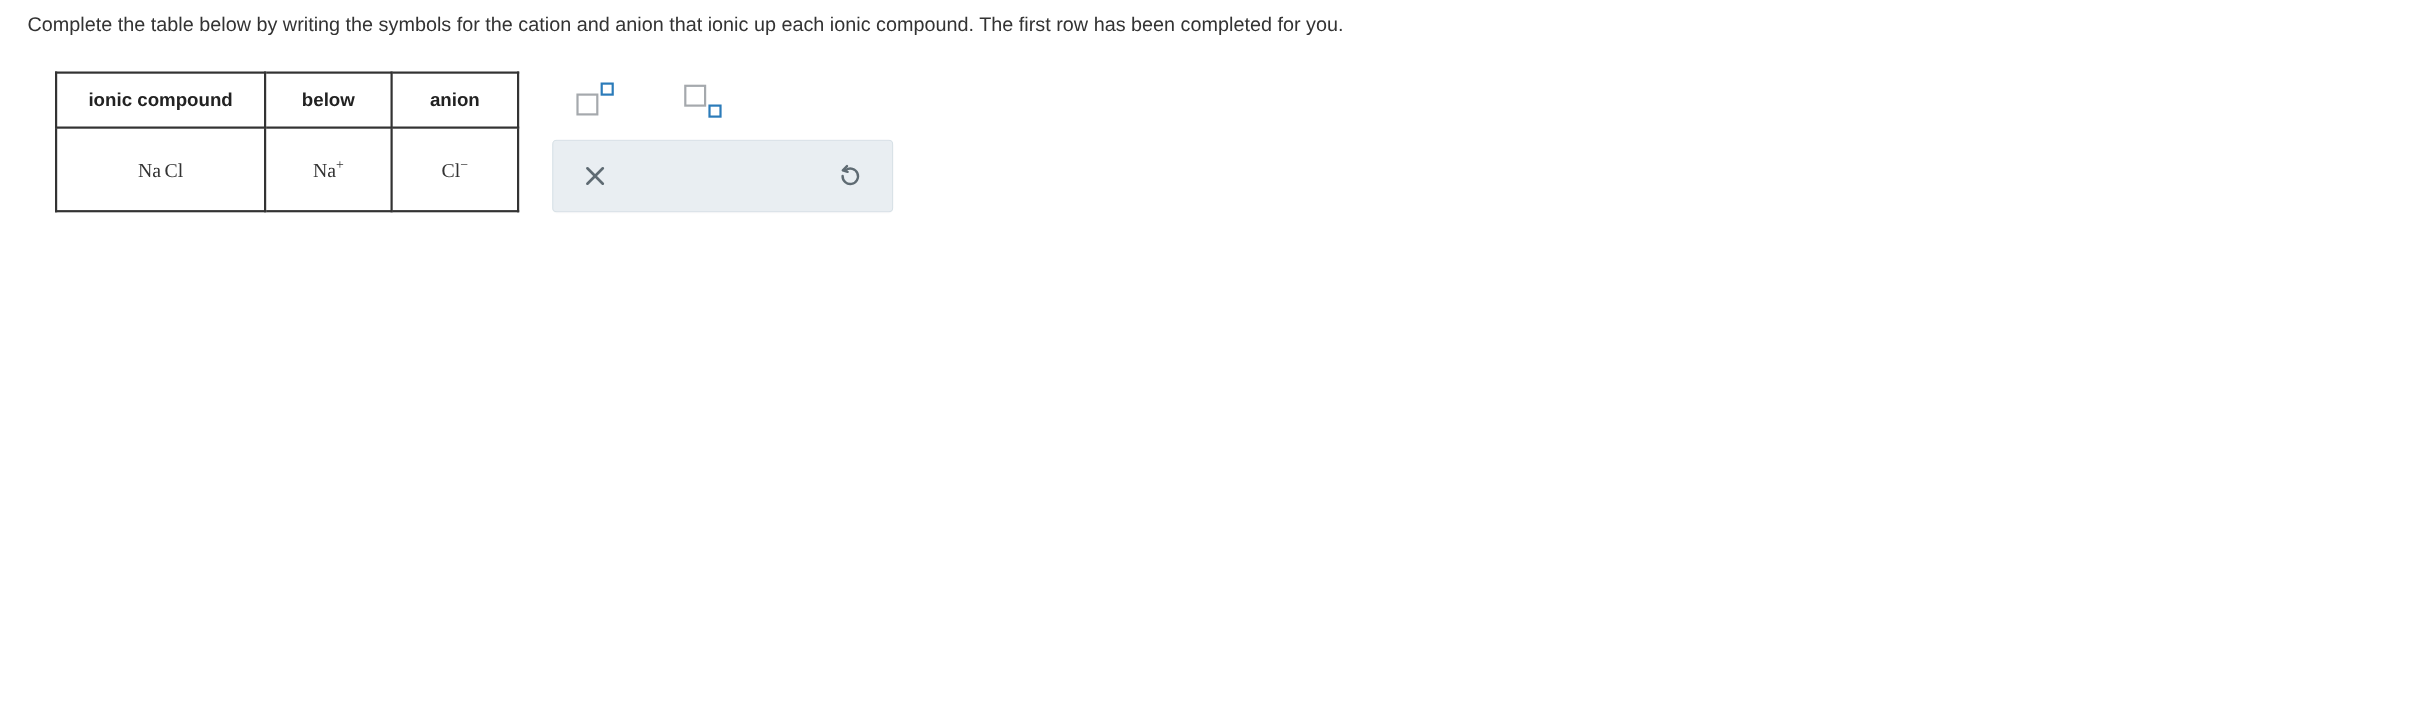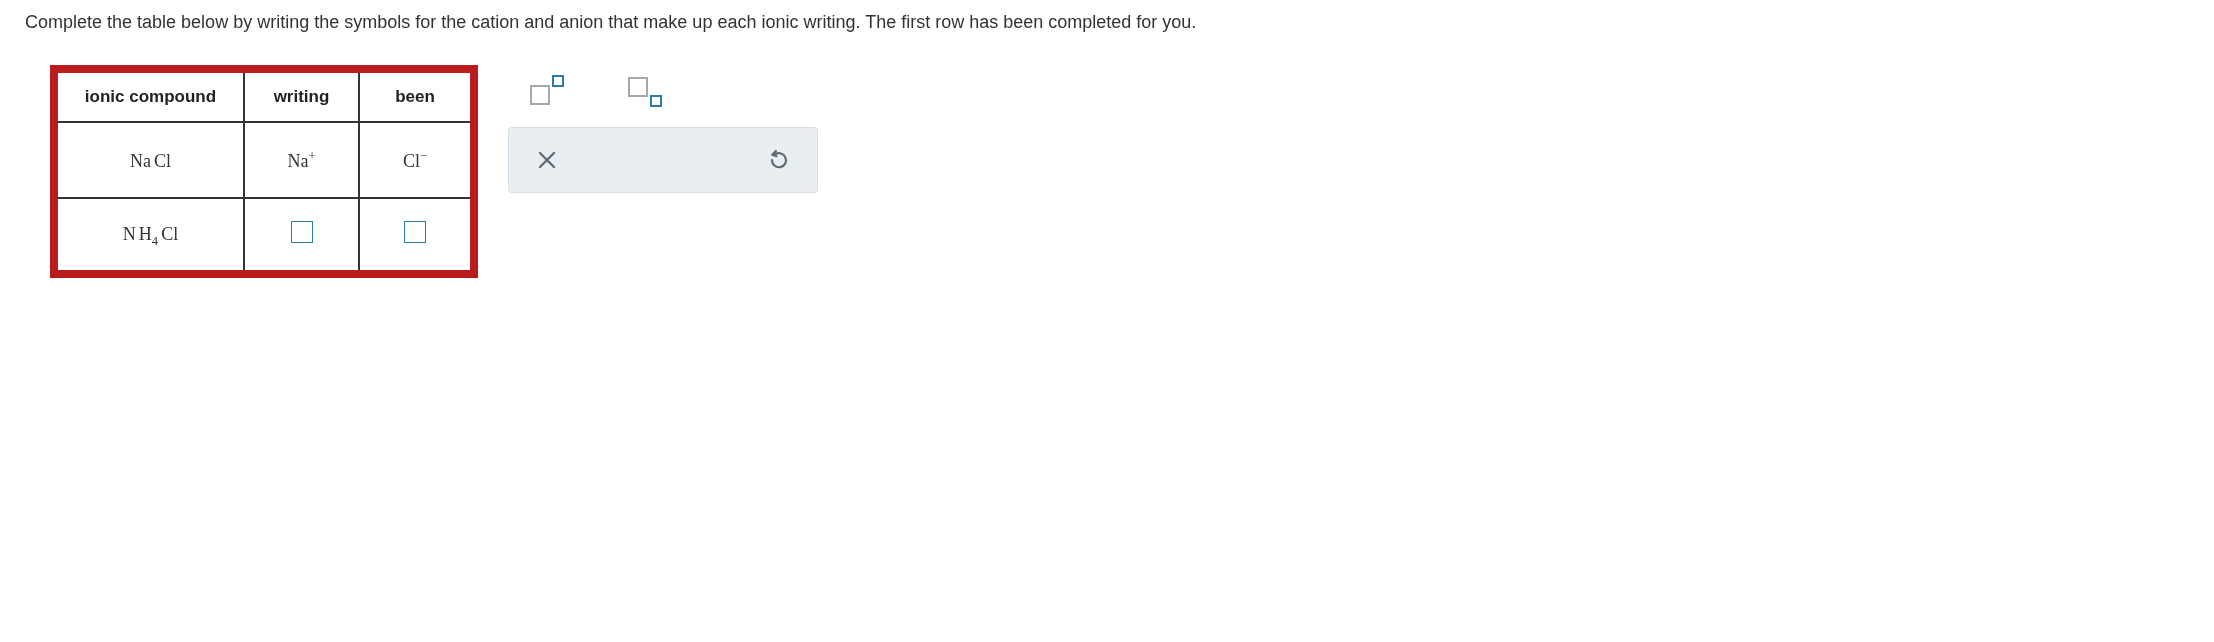--- a/index.html
+++ b/index.html
@@ -17,21 +17,21 @@
     padding-left: 5px;
   }
   .content-row {
     display: flex;
     align-items: flex-start;
     gap: 30px;
     padding-left: 30px;
   }
   .ionic-table {
     border-collapse: collapse;
-    border: 8px solid #b91c1c;
+    border: 2px solid #b91c1c;
   }
   .ionic-table th, .ionic-table td {
     border: 2px solid #333;
     text-align: center;
     vertical-align: middle;
   }
   .ionic-table th {
     font-weight: bold;
     font-size: 17px;
     padding: 14px 18px;
@@ -138,43 +138,38 @@
     align-items: center;
     justify-content: center;
     cursor: pointer;
     border-radius: 3px;
   }
   .action-btn svg { width: 24px; height: 24px; }
 </style>
 </head>
 <body>
 
-<div class="instruction">Complete the table below by writing the symbols for the cation and anion that make up each ionic writing. The first row has been completed for you.</div>
+<div class="instruction">Complete the table below by writing the symbols for the cation and anion that ionic up each ionic compound. The first row has been completed for you.</div>
 
 <div class="content-row">
 
   <table class="ionic-table">
     <thead>
       <tr>
         <th>ionic compound</th>
-        <th>writing</th>
-        <th>been</th>
+        <th>below</th>
+        <th>anion</th>
       </tr>
     </thead>
     <tbody id="table-body">
         <tr>
           <td><span class="chem">Na<span class="thin-space"></span>Cl</span></td>
           <td><span class="chem">Na<sup>+</sup></span></td>
           <td><span class="chem">Cl<sup>−</sup></span></td>
         </tr>
-        <tr>
-          <td><span class="chem">N<span class="thin-space"></span>H<sub>4</sub><span class="thin-space"></span>Cl</span></td>
-          <td><span class="input-box"></span></td>
-          <td><span class="input-box"></span></td>
-        </tr>
       </tbody>
   </table>
 
   <div class="tool-panel">
     <div class="tool-row">
       <span class="format-btn sup" title="superscript">
         <span class="fb-wrap">
           <span class="fb-main"></span>
           <span class="fb-sup"></span>
         </span>

